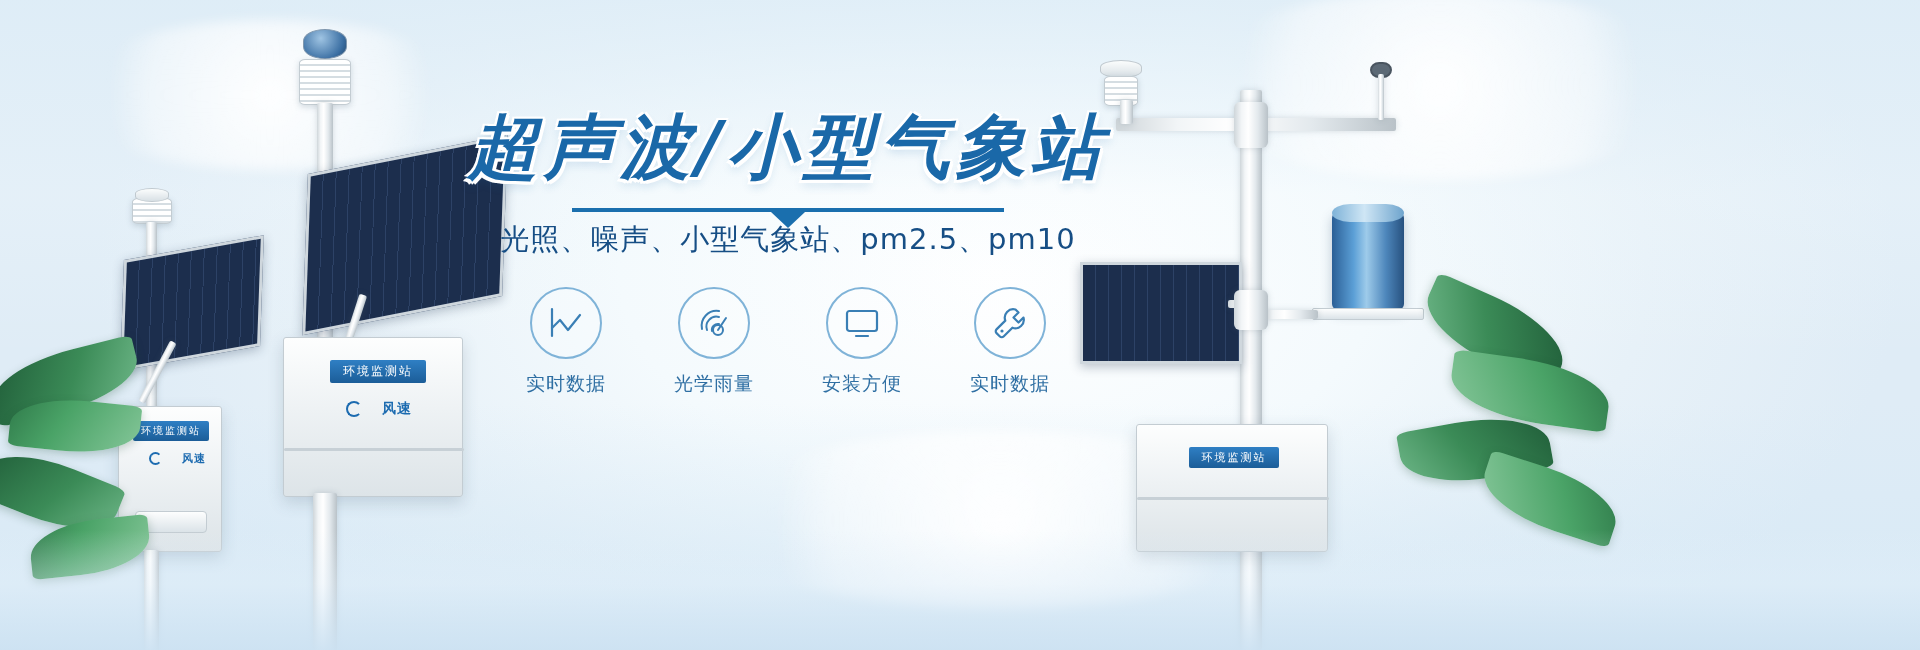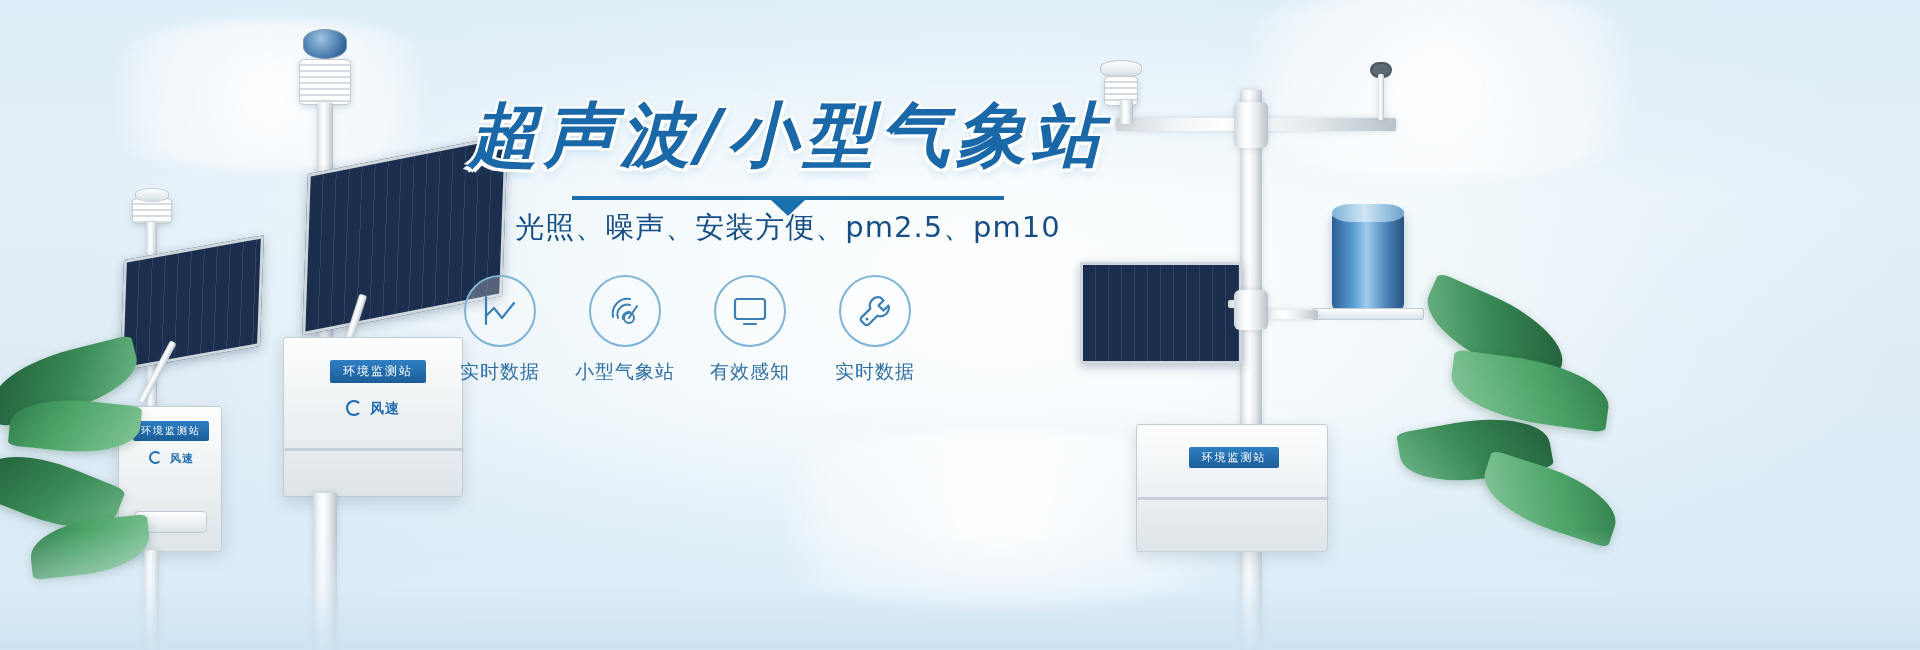--- a/index.html
+++ b/index.html
@@ -47,20 +47,21 @@
     letter-spacing:6px;
     color:#1a68a8;
     line-height:1.12;
     white-space:nowrap;
     text-shadow:
        2px 2px 0 #ffffff, -2px 2px 0 #ffffff,
        2px -2px 0 #ffffff, -2px -2px 0 #ffffff,
        3px 3px 0 #ffffff, -3px 3px 0 #ffffff,
        0 3px 0 #ffffff, 3px 0 0 #ffffff,
        0 6px 10px rgba(26,104,168,.18);
+    margin-top: 12px;
   }
   .divider {
     position:relative;
     margin:22px auto 0;
     width:432px; height:4px;
     background:#1a6fae;
   }
   .divider .tri {
     position:absolute;
     left:50%; top:4px;
@@ -76,21 +77,22 @@
     color:#164e85;
     letter-spacing:1px;
     line-height:1.62;
     white-space:nowrap;
   }
 
   
   .features {
     margin-top:24px;
     display:flex;
-    gap:21px;
+    justify-content:center;
+    gap:44px;
   }
   .feature { width:104px; text-align:center; }
   .fcircle {
     width:72px; height:72px;
     margin:0 auto;
     border:2px solid #7fb3d8;
     border-radius:50%;
     display:flex; align-items:center; justify-content:center;
     background:rgba(255,255,255,.25);
   }
@@ -138,21 +140,21 @@
     padding:3px 0;
     white-space:nowrap;
   }
   .brandmark {
     position:absolute;
     color:#1c6bb0;
     font-size:11px;
     font-weight:bold;
     letter-spacing:1px;
     white-space:nowrap;
-    display:flex; align-items:flex-start; gap:8px;
+    display:flex; align-items:center; gap:20px;
   }
   .brandmark .bm-dot {
     display:inline-block;
     width:13px; height:13px;
     border:2px solid #1c6bb0;
     border-radius:50%;
     border-right-color:transparent;
   }
   .radshield {
     position:absolute;
@@ -301,21 +303,21 @@
   <div class="ground-fade"></div>
 
   <div class="copy">
 
     <div class="headline">超声波/小型气象站</div>
 
     <div class="divider">
       <span class="tri"></span>
     </div>
 
-    <div class="sub" style="margin-top:4px;">光照、噪声、安装方便、pm2.5、pm10</div>
+    <div class="sub" style="margin-top:4px;">光照、噪声、小型气象站、pm2.5、pm10</div>
 
     <div class="features">
 
       <div class="feature">
         <div class="fcircle">
           <span>
             <svg width="38" height="34" viewBox="0 0 38 34" fill="none" stroke="#3a7fb5" stroke-width="2.2" stroke-linecap="round" stroke-linejoin="round">
               <path d="M5 3 V30"></path>
               <path d="M5 22 L13 14 L21 24 L33 9"></path>
             </svg>
@@ -329,33 +331,33 @@
           <span>
             <svg width="38" height="36" viewBox="0 0 38 36" fill="none" stroke="#3a7fb5" stroke-width="2" stroke-linecap="round">
               <path d="M7 24 A15 15 0 0 1 24 6"></path>
               <path d="M12 25 A10 10 0 0 1 24 12"></path>
               <path d="M17 26 A6 6 0 0 1 24 19"></path>
               <circle cx="23" cy="25" r="5"></circle>
               <path d="M23 25 L31 13"></path>
             </svg>
           </span>
         </div>
-        <div class="flabel">小型气象站</div>
+        <div class="flabel">光学雨量</div>
       </div>
 
       <div class="feature">
         <div class="fcircle">
           <span>
             <svg width="38" height="32" viewBox="0 0 38 32" fill="none" stroke="#3a7fb5" stroke-width="2.2" stroke-linecap="round" stroke-linejoin="round">
               <rect x="4" y="4" width="30" height="20" rx="2.5"></rect>
               <path d="M13 29 H25"></path>
             </svg>
           </span>
         </div>
-        <div class="flabel">有效感知</div>
+        <div class="flabel">安装方便</div>
       </div>
 
       <div class="feature">
         <div class="fcircle">
           <span>
             <svg width="38" height="38" viewBox="0 0 38 38" fill="none" stroke="#3a7fb5" stroke-width="2.2" stroke-linecap="round" stroke-linejoin="round">
               <path d="M24.5 5.5 a8.5 8.5 0 0 0 -10.2 11.1 L5.5 25.4 a2.6 2.6 0 0 0 0 3.7 l3.4 3.4 a2.6 2.6 0 0 0 3.7 0 l8.8 -8.8 A8.5 8.5 0 0 0 32.5 13.5 l-5 5 -5 -5 5 -5 z"></path>
               <circle cx="11" cy="27" r="1.6" fill="#3a7fb5" stroke="none"></circle>
             </svg>
           </span>

